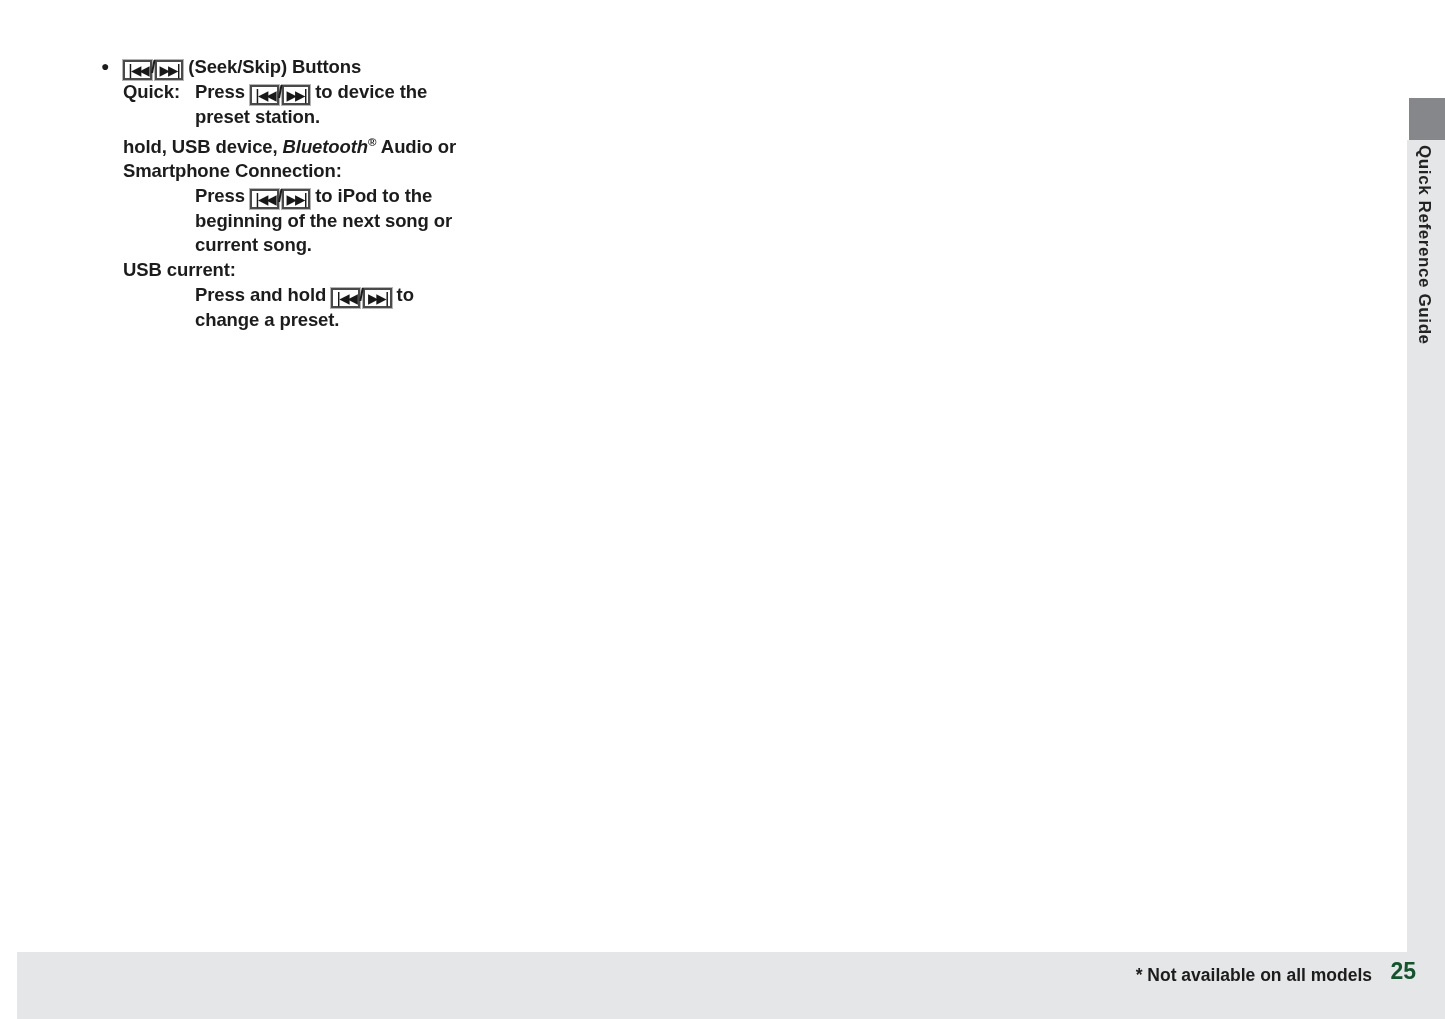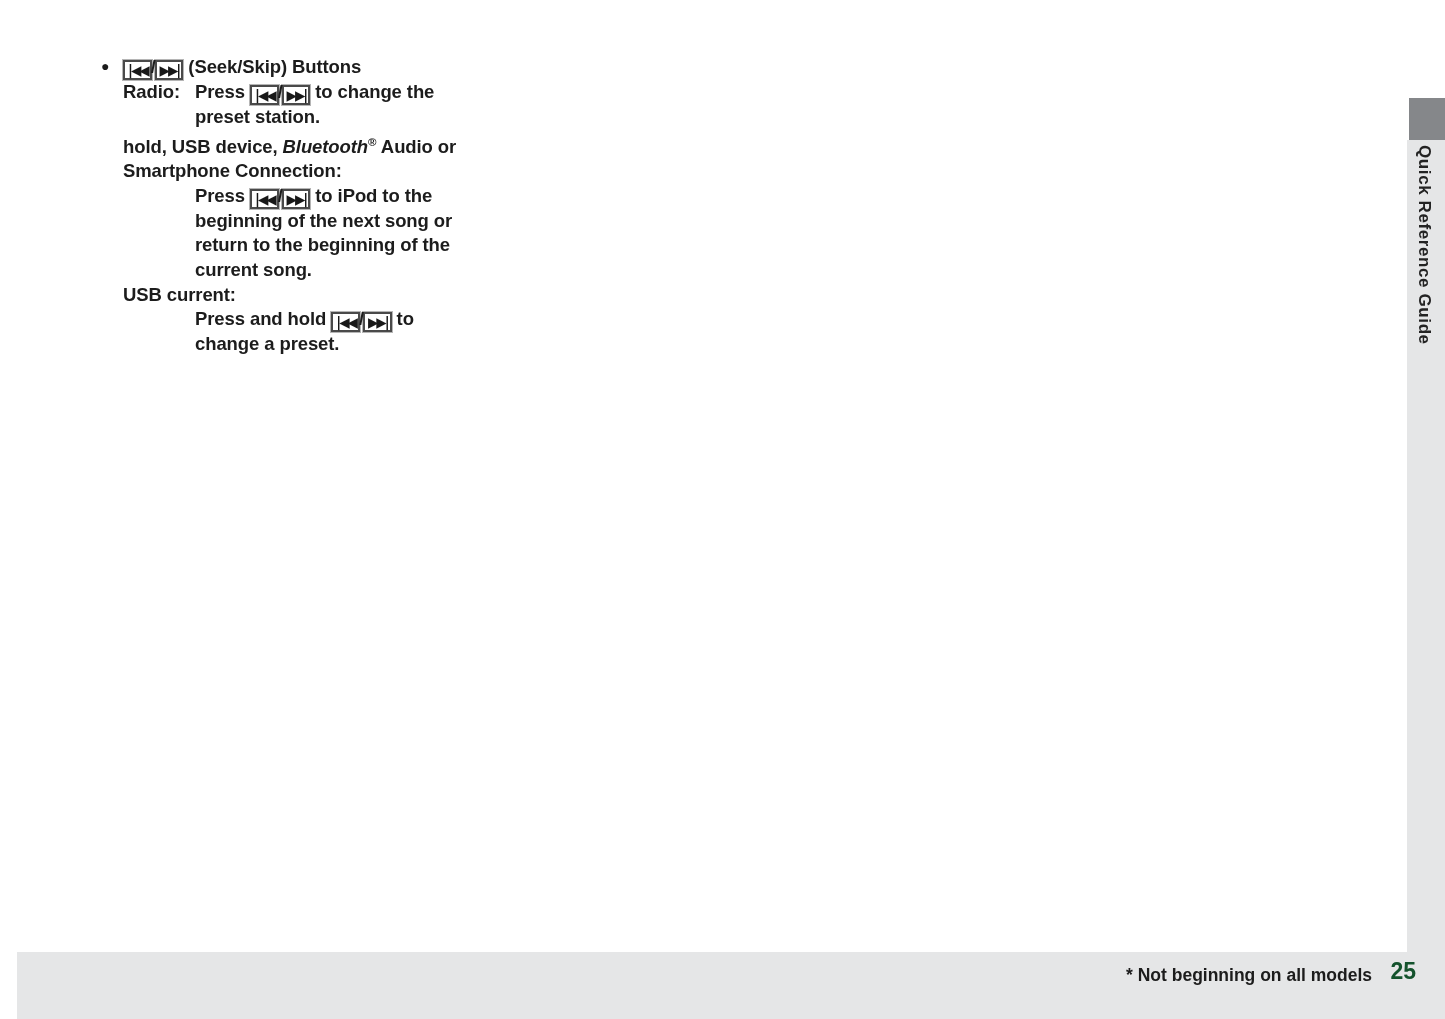--- a/index.html
+++ b/index.html
@@ -127,48 +127,47 @@
 
   <div class="content">
 
     <div>
       <span class="bullet">●</span><span class="kgrp"><span class="kbd">|◀◀</span><span class="slash">/</span><span class="kbd">▶▶|</span></span><span> (Seek/Skip) Buttons</span>
     </div>
 
     <div class="body-block">
 
       <div class="row">
-        <span class="row-label">Radio:</span>
+        <span class="row-label">Quick:</span>
         <div>
-          <div><span>Press </span><span class="kgrp"><span class="kbd">|◀◀</span><span class="slash">/</span><span class="kbd">▶▶|</span></span><span> to change the</span></div>
+          <div><span>Press </span><span class="kgrp"><span class="kbd">|◀◀</span><span class="slash">/</span><span class="kbd">▶▶|</span></span><span> to device the</span></div>
           <div>preset station.</div>
         </div>
       </div>
 
       <div><span>hold, USB device, </span><span class="bt-italic">Bluetooth</span><span class="sup-reg">®</span><span> Audio or</span></div>
       <div>Smartphone Connection:</div>
 
       <div class="indent">
         <div><span>Press </span><span class="kgrp"><span class="kbd">|◀◀</span><span class="slash">/</span><span class="kbd">▶▶|</span></span><span> to iPod to the</span></div>
         <div>beginning of the next song or</div>
-        <div>return to the beginning of the</div>
         <div>current song.</div>
       </div>
 
       <div>USB current:</div>
       <div class="indent">
         <div><span>Press and hold </span><span class="kgrp"><span class="kbd">|◀◀</span><span class="slash">/</span><span class="kbd">▶▶|</span></span><span> to</span></div>
         <div>change a preset.</div>
       </div>
 
     </div>
   </div>
 
   <div class="side-panel"></div>
   <div class="side-tab"></div>
   <div class="side-label">Quick Reference Guide</div>
 
   <div class="footer">
-    <span class="footer-note">* Not beginning on all models</span>
+    <span class="footer-note">* Not available on all models</span>
     <span class="footer-page">25</span>
   </div>
 
 </div>
 
 </body></html>

